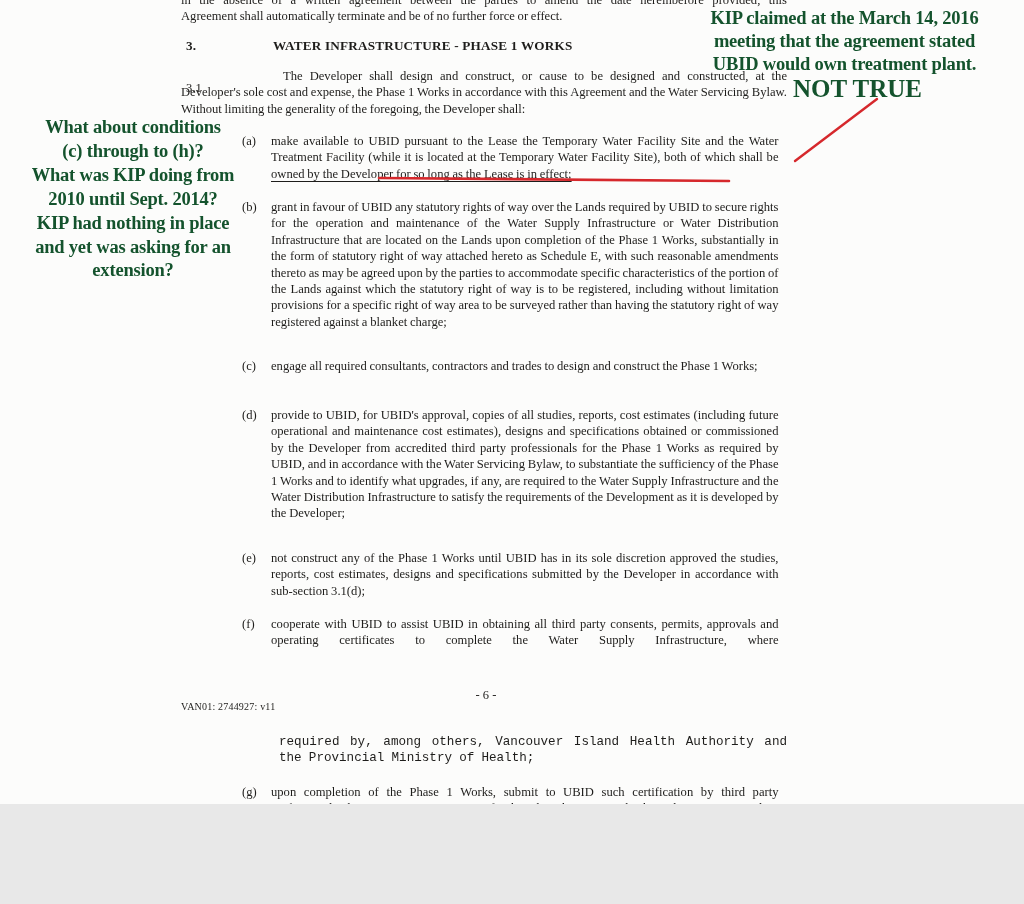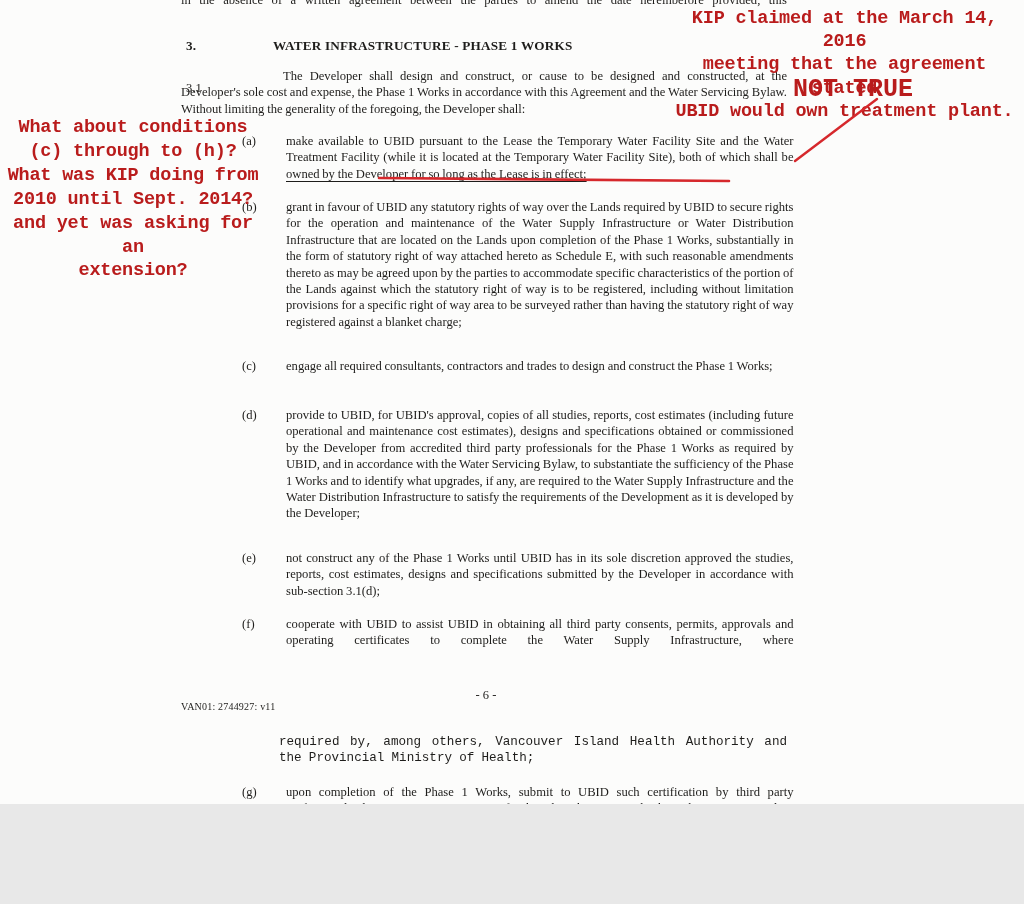--- a/index.html
+++ b/index.html
@@ -17,46 +17,47 @@
   .just-all{text-align:justify;text-align-last:justify;}
   .frag{position:absolute;left:181px;top:-8px;width:606px;}
   .heading-row{position:absolute;top:38px;left:186px;width:620px;font-weight:bold;font-size:13.2px;letter-spacing:.2px;}
   .heading-num{position:absolute;left:0;top:0;}
   .heading-text{position:absolute;left:87px;top:0;}
   .clause{position:absolute;left:181px;top:68px;width:606px;}
   .clause-num{position:absolute;left:5px;top:12px;}
   .clause-text{text-indent:102px;}
   .item{position:absolute;left:242px;width:545px;}
   .item-label{position:absolute;left:0;top:0;}
-  .item-text{margin-left:44px;width:507.5px;}
+  .item-text{margin-left:29px;width:507.5px;}
   .u-black{text-decoration:underline;text-decoration-thickness:1.1px;text-underline-offset:2.5px;}
   .pagenum{position:absolute;left:436px;top:688px;width:100px;text-align:center;font-size:12.5px;}
   .docref{position:absolute;left:181px;top:701px;font-size:10px;letter-spacing:.2px;}
   .continuation{position:absolute;left:279px;top:734px;width:508px;font-family:Liberation Mono, monospace;}
   
   .ann{
     position:absolute;
-    font-family:Liberation Mono, monospace;
+    font-family:Liberation Serif, serif;
     font-weight:bold;
-    color:#b91c1c;
+    color:#14532d;
     letter-spacing:-0.2px;
   }
   .ann-tr{left:672px;top:7px;width:345px;text-align:center;font-size:18.5px;line-height:23.2px;}
   .ann-nt{left:793px;top:75px;font-size:25px;letter-spacing:0;}
   .ann-left{left:6px;top:116px;width:254px;text-align:center;font-size:18.5px;line-height:23.9px;}
   
   .ink-overlay{position:absolute;left:0;top:0;width:1024px;height:904px;pointer-events:none;}
 </style>
 </head>
 <body>
 
 <div class="page">
 
   <div class="doc frag">
     <div class="just-all">in the absence of a written agreement between the parties to amend the date hereinbefore provided, this</div>
+    <div>Agreement shall automatically terminate and be of no further force or effect.</div>
   </div>
 
   <div class="heading-row">
     <span class="heading-num">3.</span>
     <span class="heading-text">WATER INFRASTRUCTURE - PHASE 1 WORKS</span>
   </div>
 
   <div class="doc clause">
     <span class="clause-num">3.1</span>
     <div class="just clause-text">The Developer shall design and construct, or cause to be designed and constructed, at the Developer's sole cost and expense, the Phase 1 Works in accordance with this Agreement and the Water Servicing Bylaw.  Without limiting the generality of the foregoing, the Developer shall:</div>
@@ -112,20 +113,21 @@
     <div>meeting that the agreement stated</div>
     <div>UBID would own treatment plant.</div>
   </div>
   <div class="ann ann-nt">NOT TRUE</div>
 
   <div class="ann ann-left">
     <div>What about conditions</div>
     <div>(c) through to (h)?</div>
     <div>What was KIP doing from</div>
     <div>2010 until Sept. 2014?</div>
+    <div>KIP had nothing in place</div>
     <div>and yet was asking for an</div>
     <div>extension?</div>
   </div>
 
   <svg class="ink-overlay" viewBox="0 0 1024 904">
     <line x1="379" y1="178" x2="729" y2="181" stroke="#d6282c" stroke-width="2.6" stroke-linecap="round"></line>
     <line x1="795" y1="161" x2="877" y2="99" stroke="#d6282c" stroke-width="2.4" stroke-linecap="round"></line>
   </svg>
 
 </div>

